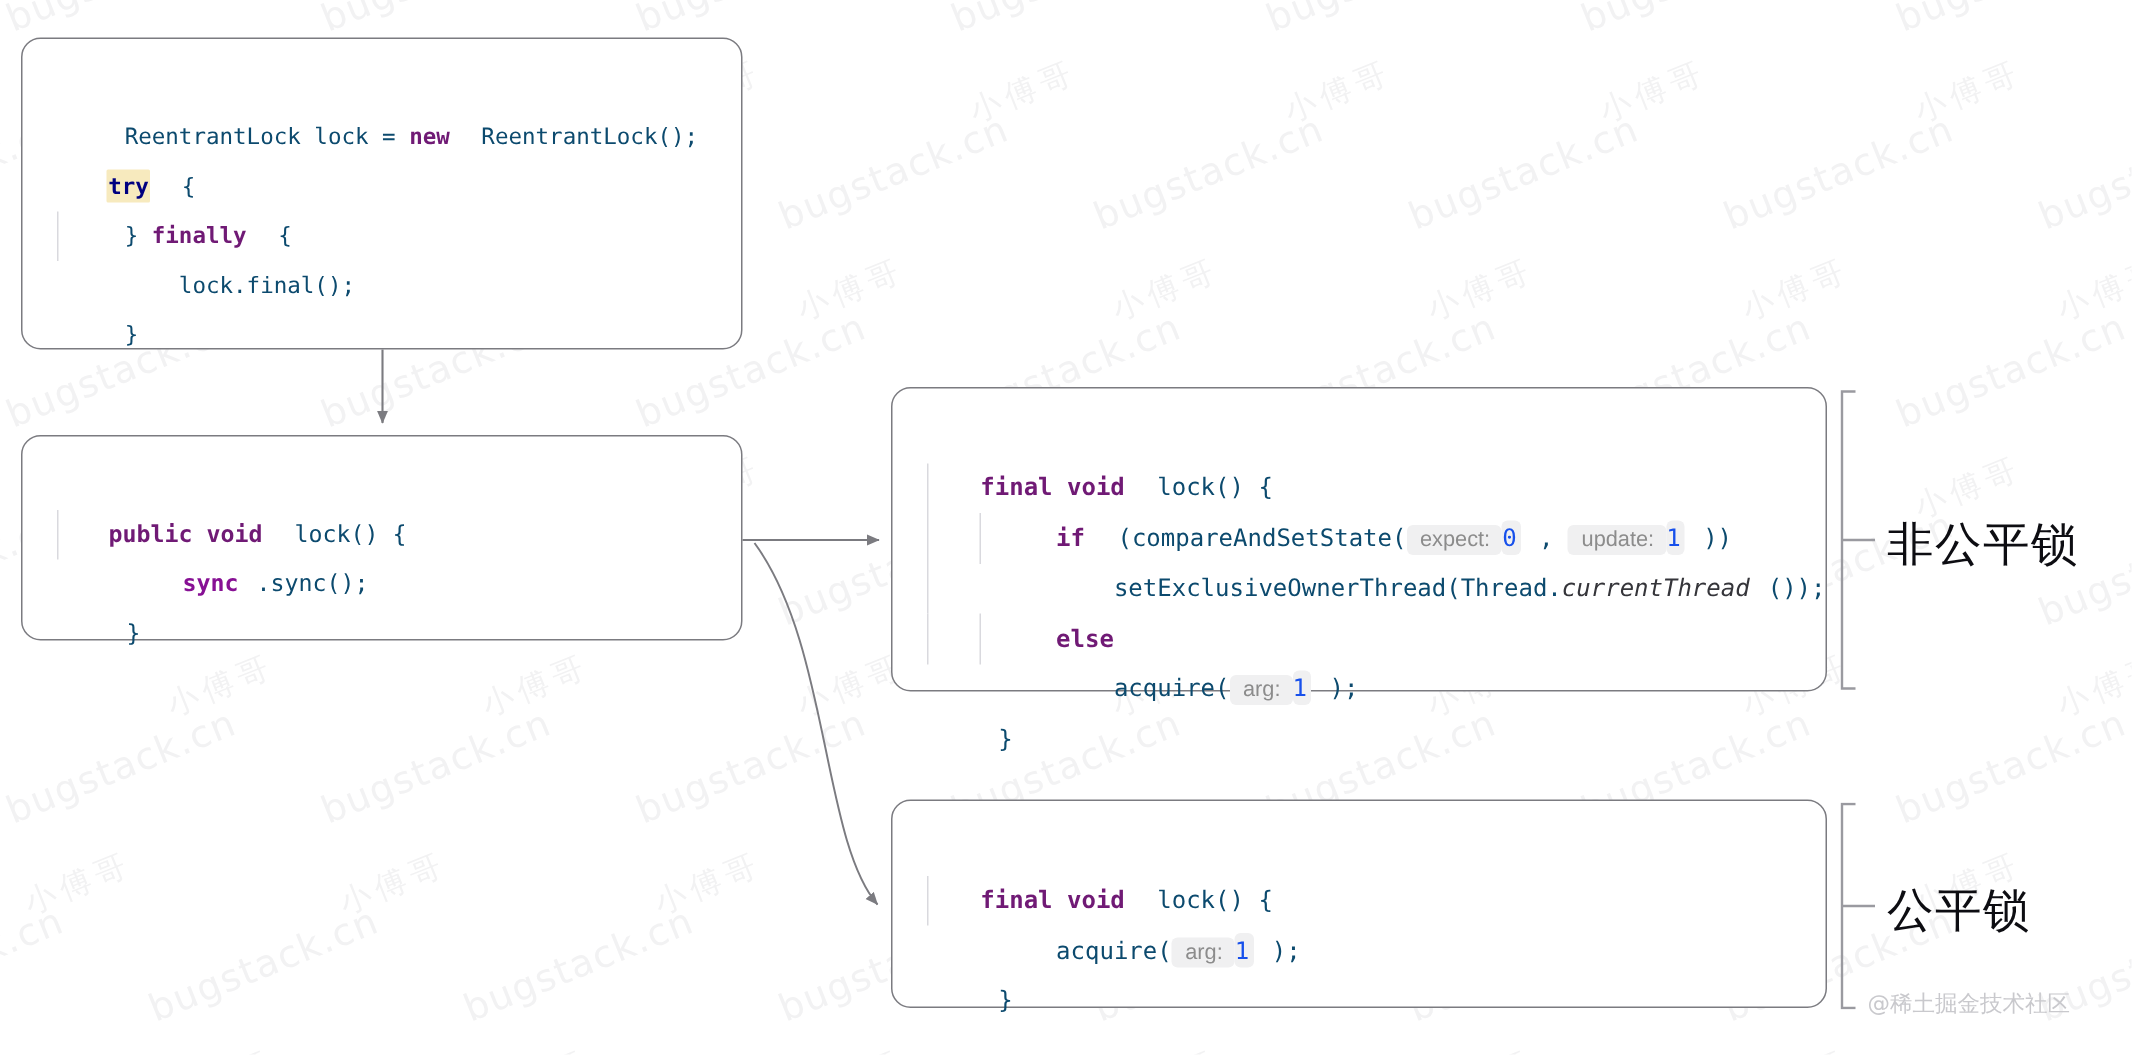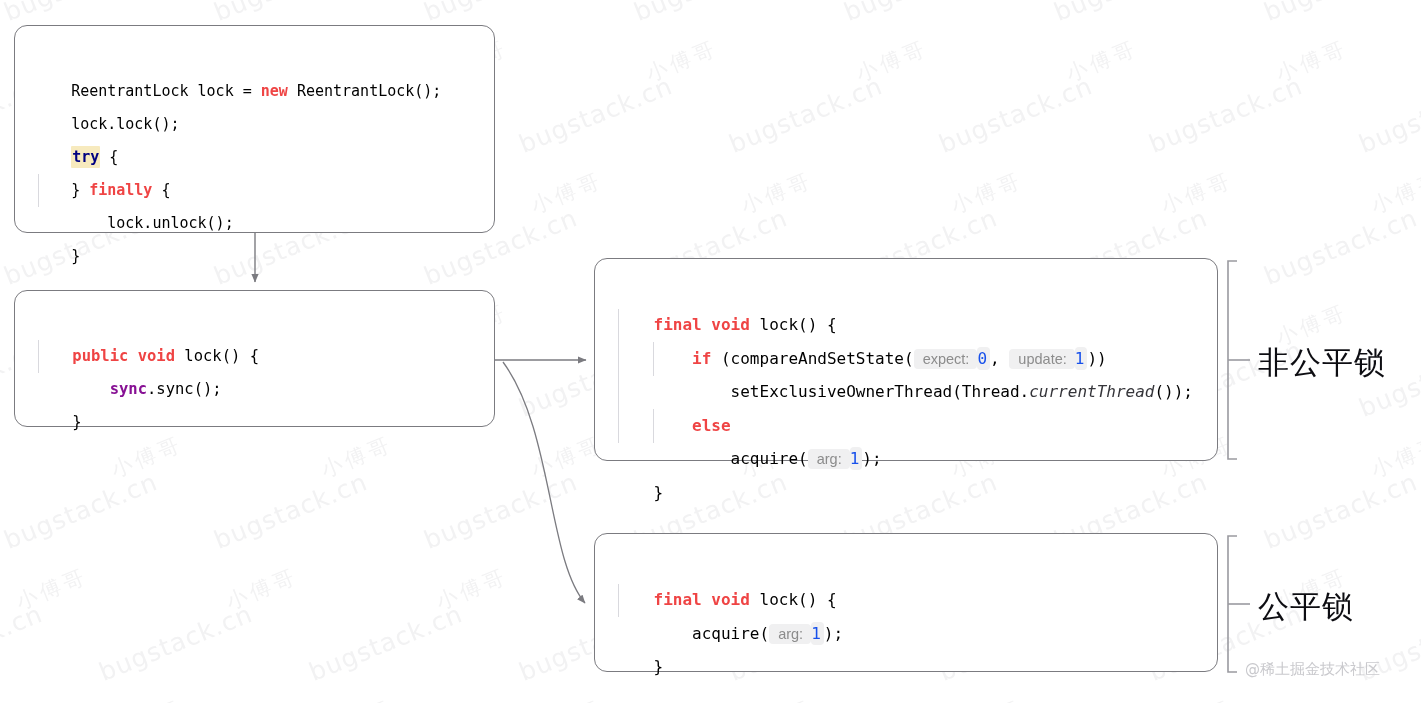--- a/index.html
+++ b/index.html
@@ -87,26 +87,26 @@
     content: "";
     position: absolute;
     left: 38px;
     top: 0;
     bottom: 0;
     width: 1px;
     background: #d9d9de;
   }
 
   
-  .kw      { color: #ef4444; font-weight: bold; }
+  .kw      { color: #701a75; font-weight: bold; }
   .kw-hl   { color: #000080; font-weight: bold; background: #f7eabe; padding: 2px 1px; border-radius: 1px; }
   .field   { color: #871094; font-weight: bold; }
   .num     { color: #1750eb; }
   .stat    { font-style: italic; color: #35353a; }
-  .plain   { color: #000000; }
+  .plain   { color: #0c4a6e; margin-left: 12px; }
   .hint {
     color: #8c8c8c;
     background: #f0f0f1;
     border-radius: 4px;
     padding: 2px 4px 2px 5px;
     font-family: "Liberation Sans", sans-serif;
     font-size: 14.5px;
   }
   .hintnum {
     background: #f0f0f1;
@@ -256,30 +256,27 @@
   <g>
     <path d="M503,362 C553,430 548,560 585,603" stroke="#7b7b80" stroke-width="1.3" fill="none" marker-end="url(#arrowhead)"></path>
   </g>
 </svg>
 
 <div class="code-box" id="box-reentrant">
   <div class="code-line">
     <span class="plain">ReentrantLock lock = </span><span class="kw">new</span><span class="plain"> ReentrantLock();</span>
   </div>
   <div class="code-line">
-    <span class="plain">lock.lock();</span>
-  </div>
-  <div class="code-line">
     <span class="kw-hl">try</span><span class="plain"> {</span>
   </div>
   <div class="code-line">
     <span class="plain">} </span><span class="kw">finally</span><span class="plain"> {</span>
   </div>
   <div class="code-line ind1">
-    <span class="plain">    lock.unlock();</span>
+    <span class="plain">    lock.final();</span>
   </div>
   <div class="code-line">
     <span class="plain">}</span>
   </div>
 </div>
 
 <div class="code-box" id="box-public">
   <div class="code-line">
     <span class="kw">public void</span><span class="plain"> lock() {</span>
   </div>

